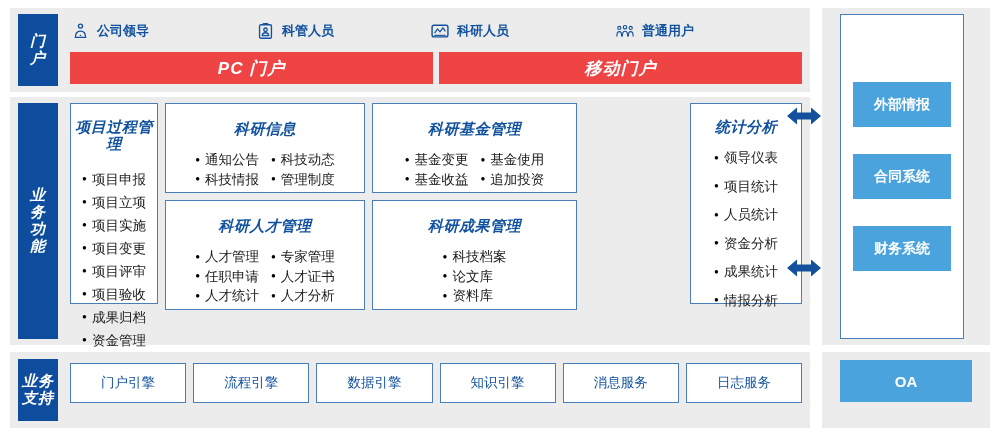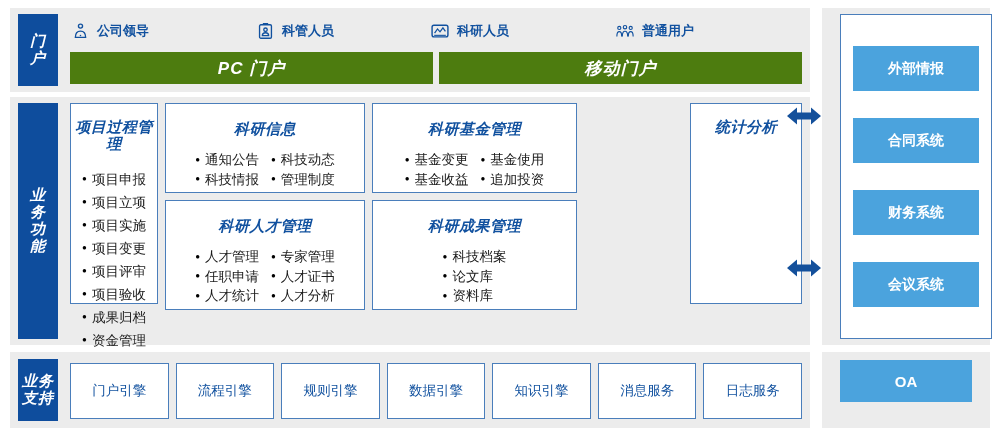--- a/index.html
+++ b/index.html
@@ -26,21 +26,21 @@
 
   .role-row{position:absolute;left:70px;top:14px;width:732px;height:34px;
             display:flex;align-items:center;}
   .role{display:flex;align-items:center;gap:7px;color:#11519f;
         font-size:13px;font-weight:bold;}
   .role .ic{display:inline-flex;align-items:center;justify-content:center;width:20px;height:20px;}
   .role .ic svg{display:block;}
 
   .portal-bars{position:absolute;left:70px;top:52px;width:732px;height:32px;
                display:flex;gap:6px;}
-  .pbar{flex:1;background:#4d7c0f;color:#fff;display:flex;align-items:center;
+  .pbar{flex:1;background:#ef4444;color:#fff;display:flex;align-items:center;
         justify-content:center;font-size:17px;font-weight:bold;font-style:italic;
         letter-spacing:1px;}
 
   
   #func-band{left:10px;top:97px;width:800px;height:248px;}
   #func-label{left:18px;top:103px;width:40px;height:236px;font-size:15px;}
 
   .func-area{position:absolute;left:70px;top:103px;width:732px;height:201px;
              display:flex;gap:7px;}
 
@@ -75,36 +75,36 @@
   #card-stats .bullets{margin-top:14px;}
   #card-stats .bullets li{margin-bottom:15px;}
 
   
   .arrow{position:absolute;width:36px;height:22px;}
   #arrow-top{left:786px;top:105px;}
   #arrow-bottom{left:786px;top:257px;}
 
   
   #ext-band{left:822px;top:8px;width:168px;height:337px;}
-  #ext-box{position:absolute;left:840px;top:14px;width:152px;height:325px;
+  #ext-box{position:absolute;left:840px;top:14px;width:124px;height:325px;
            border:1px solid #4a7ebb;background:#fff;box-sizing:border-box;
            display:flex;flex-direction:column;justify-content:center;gap:27px;
            padding:0 12px;}
   .ext-item{background:#4ba3dd;color:#fff;height:45px;display:flex;
             align-items:center;justify-content:center;font-size:14px;font-weight:bold;}
 
   #support-band-right{left:822px;top:352px;width:168px;height:76px;}
   #oa-item{position:absolute;left:840px;top:360px;width:132px;height:42px;
            background:#4ba3dd;color:#fff;display:flex;align-items:center;
            justify-content:center;font-size:15px;font-weight:bold;}
 
   
   #support-band{left:10px;top:352px;width:800px;height:76px;}
   #support-label{left:18px;top:359px;width:40px;height:62px;font-size:15px;}
-  .support-row{position:absolute;left:70px;top:363px;width:732px;height:56px;
+  .support-row{position:absolute;left:70px;top:363px;width:732px;height:40px;
                display:flex;gap:7px;}
   .chip{flex:1;border:1px solid #4a7ebb;background:#fff;color:#11519f;
         display:flex;align-items:center;justify-content:center;
         font-size:13.5px;box-sizing:border-box;}
 </style>
 </head>
 <body>
 
 <div class="page">
 
@@ -256,55 +256,61 @@
               <li>论文库</li>
               <li>资料库</li>
             </ul>
           </div>
         </div>
       </div>
     </div>
 
     <div class="card" id="card-stats">
       <div class="card-title">统计分析</div>
+      <ul class="bullets">
+        <li>领导仪表</li>
+        <li>项目统计</li>
+        <li>人员统计</li>
+        <li>资金分析</li>
+        <li>成果统计</li>
+        <li>情报分析</li>
+      </ul>
     </div>
   </div>
 
   <div class="arrow" id="arrow-top">
     <svg width="36" height="22" viewBox="0 0 36 22">
       <path d="M1 11 L11 2.5 L11 7.5 L25 7.5 L25 2.5 L35 11 L25 19.5 L25 14.5 L11 14.5 L11 19.5 Z" fill="#14509b"></path>
     </svg>
   </div>
   <div class="arrow" id="arrow-bottom">
     <svg width="36" height="22" viewBox="0 0 36 22">
       <path d="M1 11 L11 2.5 L11 7.5 L25 7.5 L25 2.5 L35 11 L25 19.5 L25 14.5 L11 14.5 L11 19.5 Z" fill="#14509b"></path>
     </svg>
   </div>
 
   <div class="band" id="ext-band"></div>
   <div id="ext-box">
     <div class="ext-item">外部情报</div>
     <div class="ext-item">合同系统</div>
     <div class="ext-item">财务系统</div>
-    <div class="ext-item">会议系统</div>
   </div>
 
   <div class="band" id="support-band-right"></div>
   <div id="oa-item">OA</div>
 
   <div class="band" id="support-band"></div>
   <div class="vlabel" id="support-label">
     <div>
       <span>业务</span>
       <span>支持</span>
     </div>
   </div>
   <div class="support-row">
     <div class="chip">门户引擎</div>
     <div class="chip">流程引擎</div>
-    <div class="chip">规则引擎</div>
     <div class="chip">数据引擎</div>
     <div class="chip">知识引擎</div>
     <div class="chip">消息服务</div>
     <div class="chip">日志服务</div>
   </div>
 
 </div>
 
 </body></html>

